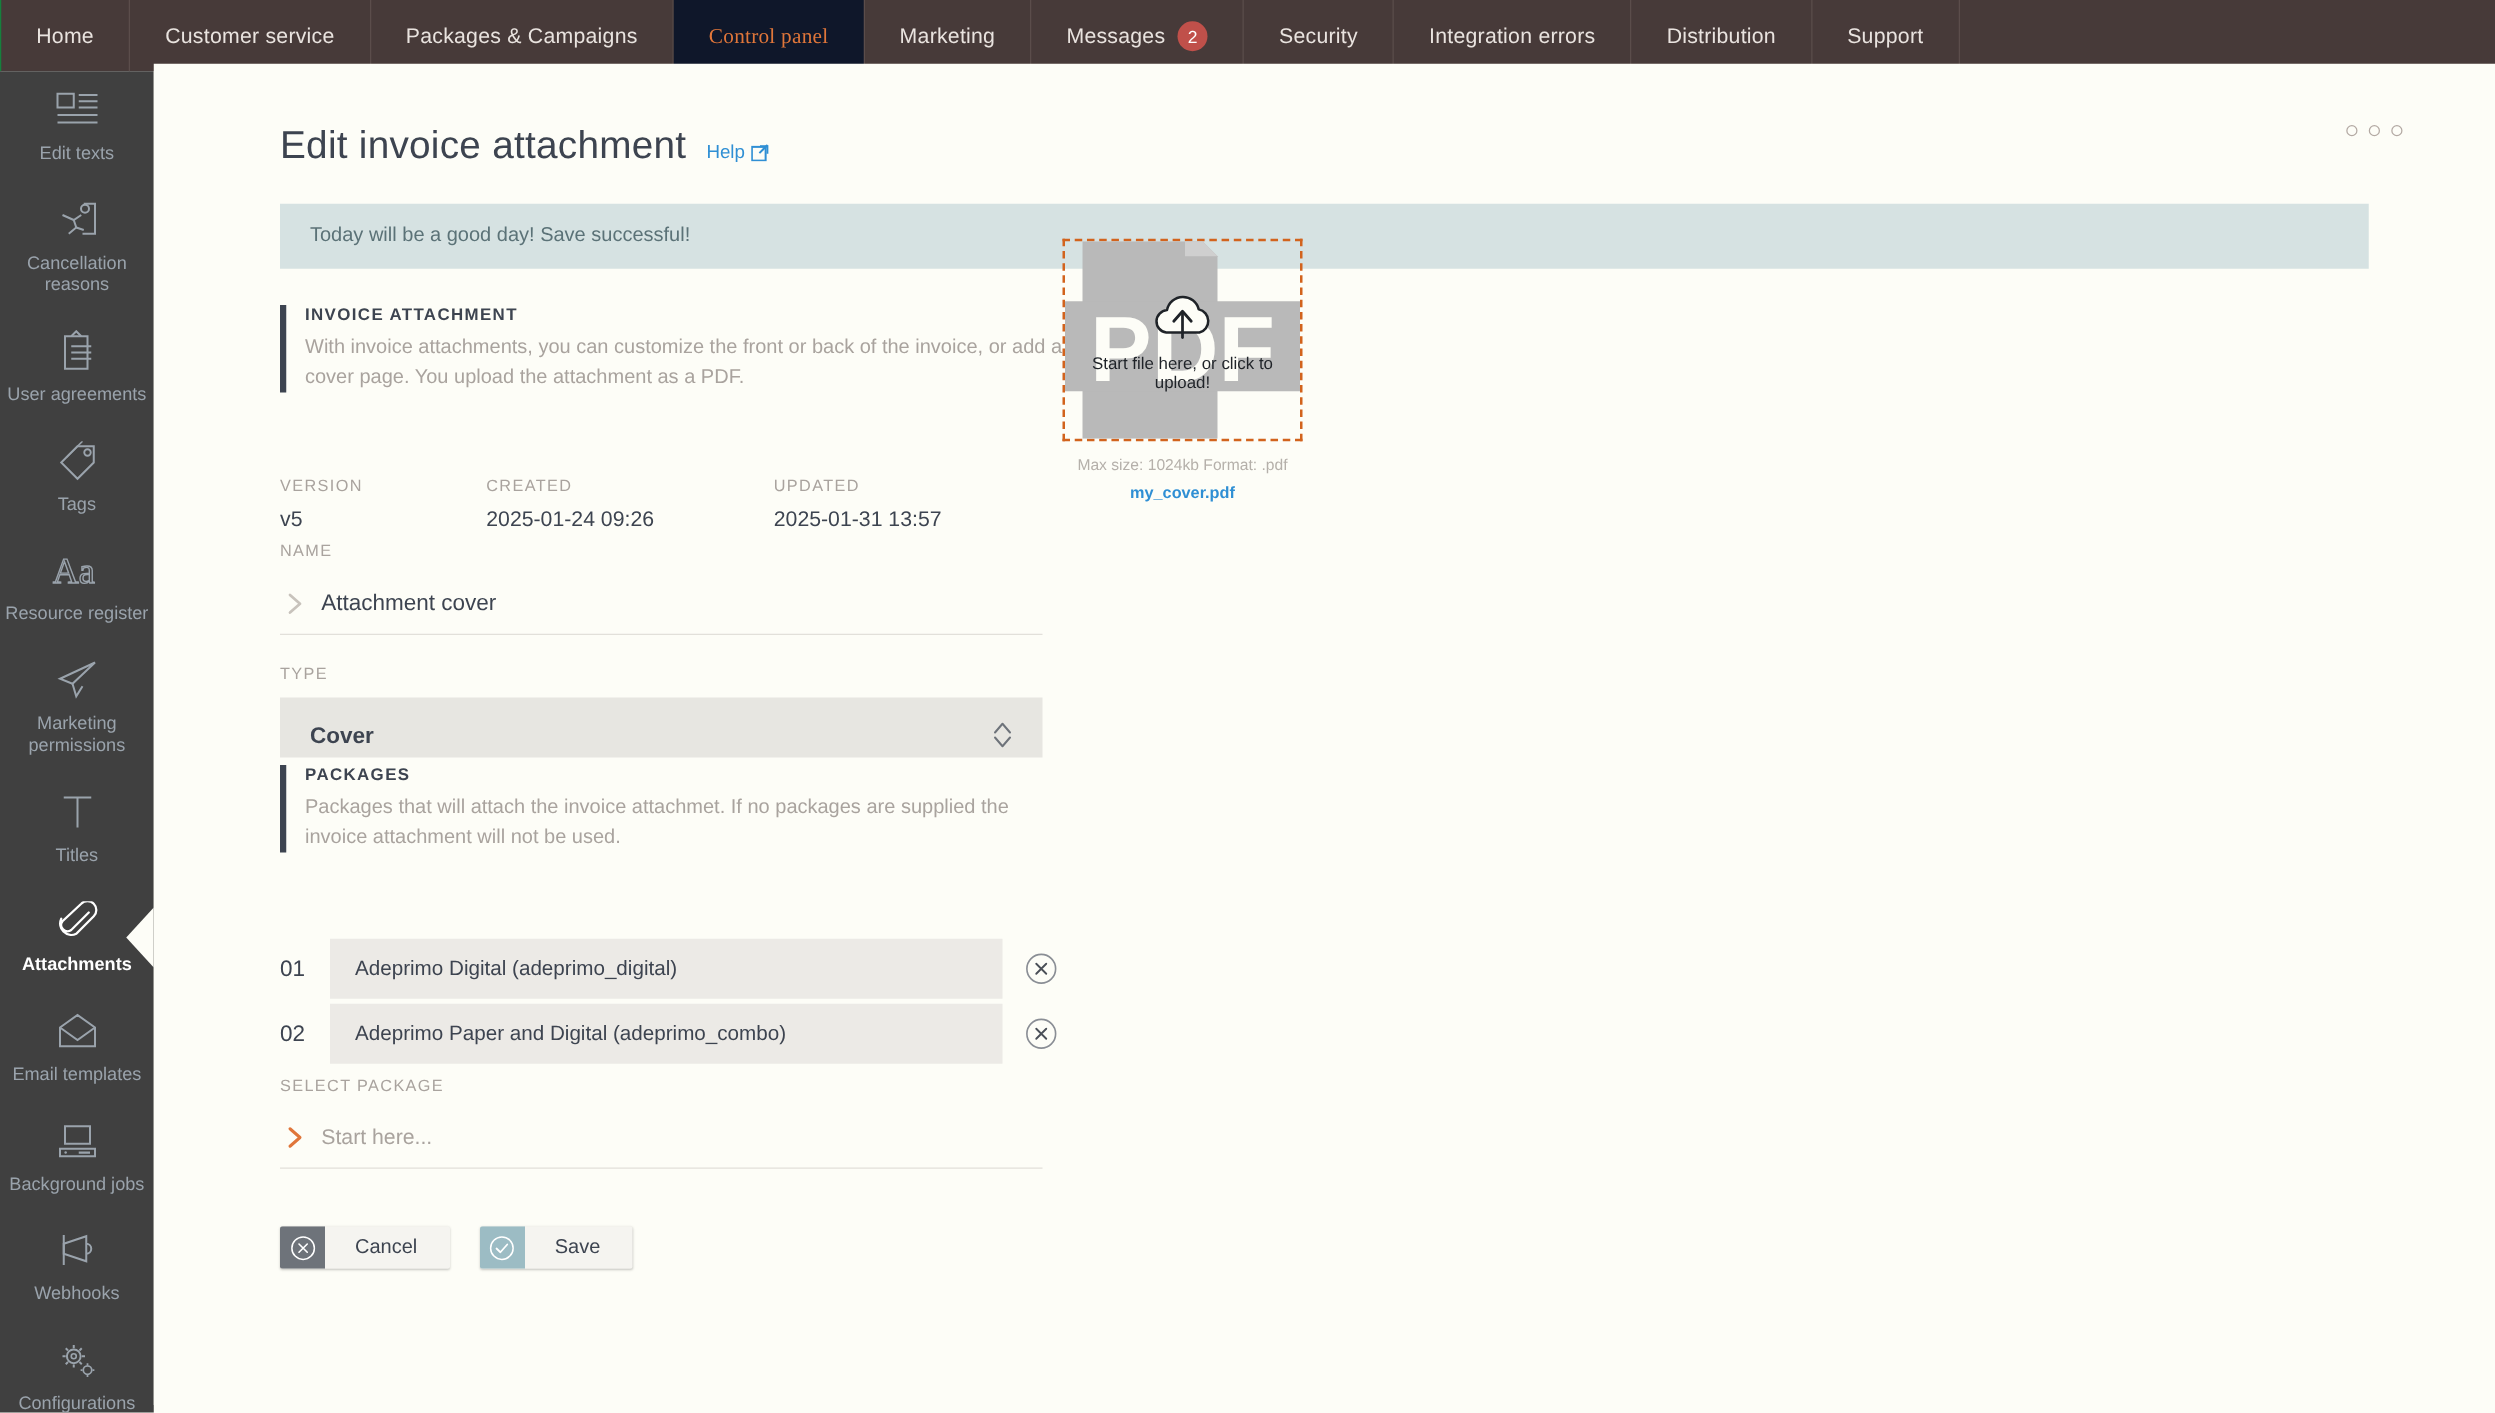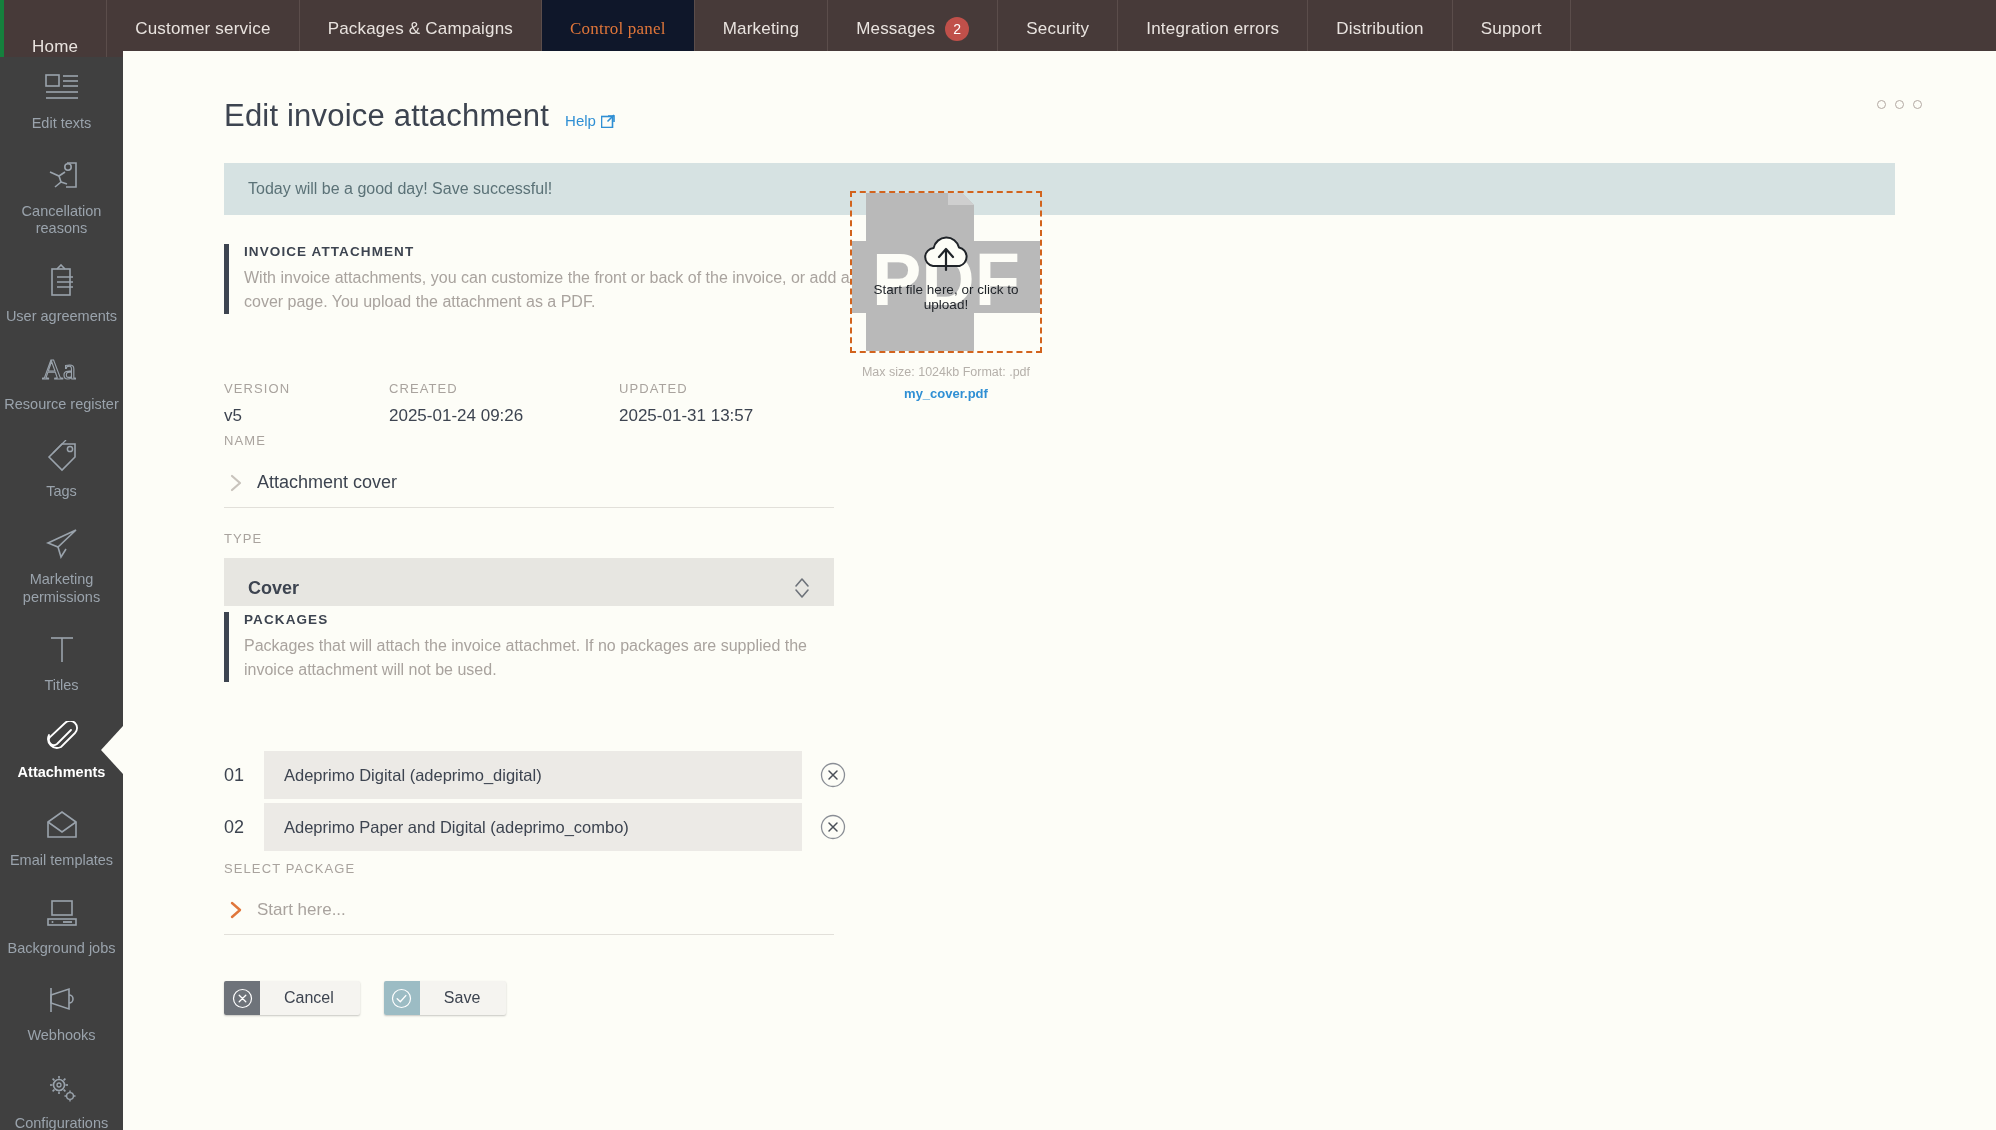--- a/index.html
+++ b/index.html
@@ -20,21 +20,21 @@
   .topnav-item {
     display: flex; align-items: center; justify-content: center;
     padding: 0 28px;
     color: #e9e3df;
     font-size: 17px;
     letter-spacing: .2px;
     border-right: 1px solid #5b4d4b;
     white-space: nowrap;
     cursor: pointer;
   }
-  .topnav-item:first-child { border-left: 4px solid #15803d; align-items: flex-end; }
+  .topnav-item:first-child { border-left: 1px solid #15803d; }
   .topnav-item.active { background: #0f172a; color: #e0763a; font-family: Liberation Serif, serif; }
   .badge {
     display: inline-flex; align-items: center; justify-content: center;
     min-width: 24px; height: 24px; border-radius: 12px;
     background: #c0504a; color: #fff;
     font-size: 14px; margin-left: 10px; padding: 0 7px;
   }
 
   
   .sidebar {
@@ -251,36 +251,36 @@
           <line x1="10" y1="13" x2="26" y2="13" stroke="#9aa3ac" stroke-width="1.5"></line>
           <line x1="10" y1="18" x2="26" y2="18" stroke="#9aa3ac" stroke-width="1.5"></line>
           <line x1="10" y1="23" x2="26" y2="23" stroke="#9aa3ac" stroke-width="1.5"></line>
         </svg>
     </span>
     <span class="side-label">User agreements</span>
   </div>
 
   <div class="side-item">
     <span class="ico">
-      <svg width="40" height="30" viewBox="0 0 40 30">
-          <text x="0" y="25" font-family="Liberation Serif, serif" font-size="29" fill="none" stroke="#9aa3ac" stroke-width="1.1">Aa</text>
-        </svg>
-    </span>
-    <span class="side-label">Resource register</span>
-  </div>
-
-  <div class="side-item">
-    <span class="ico">
       <svg width="34" height="32" viewBox="0 0 34 32">
           <path d="M4 17 L17 4 L30 4 L30 17 L17 30 Z" fill="none" stroke="#9aa3ac" stroke-width="1.6"></path>
           <circle cx="25" cy="9" r="2.6" fill="none" stroke="#9aa3ac" stroke-width="1.5"></circle>
           <path d="M8 13 L21 0" fill="none" stroke="#9aa3ac" stroke-width="1.3"></path>
         </svg>
     </span>
     <span class="side-label">Tags</span>
+  </div>
+
+  <div class="side-item">
+    <span class="ico">
+      <svg width="40" height="30" viewBox="0 0 40 30">
+          <text x="0" y="25" font-family="Liberation Serif, serif" font-size="29" fill="none" stroke="#9aa3ac" stroke-width="1.1">Aa</text>
+        </svg>
+    </span>
+    <span class="side-label">Resource register</span>
   </div>
 
   <div class="side-item">
     <span class="ico">
       <svg width="34" height="32" viewBox="0 0 34 32">
           <path d="M31 2 L3 15 L13 19 L31 2 Z" fill="none" stroke="#9aa3ac" stroke-width="1.6"></path>
           <path d="M13 19 L16 29 L21 21" fill="none" stroke="#9aa3ac" stroke-width="1.6"></path>
         </svg>
     </span>
     <span class="side-label">Marketing permissions</span>

